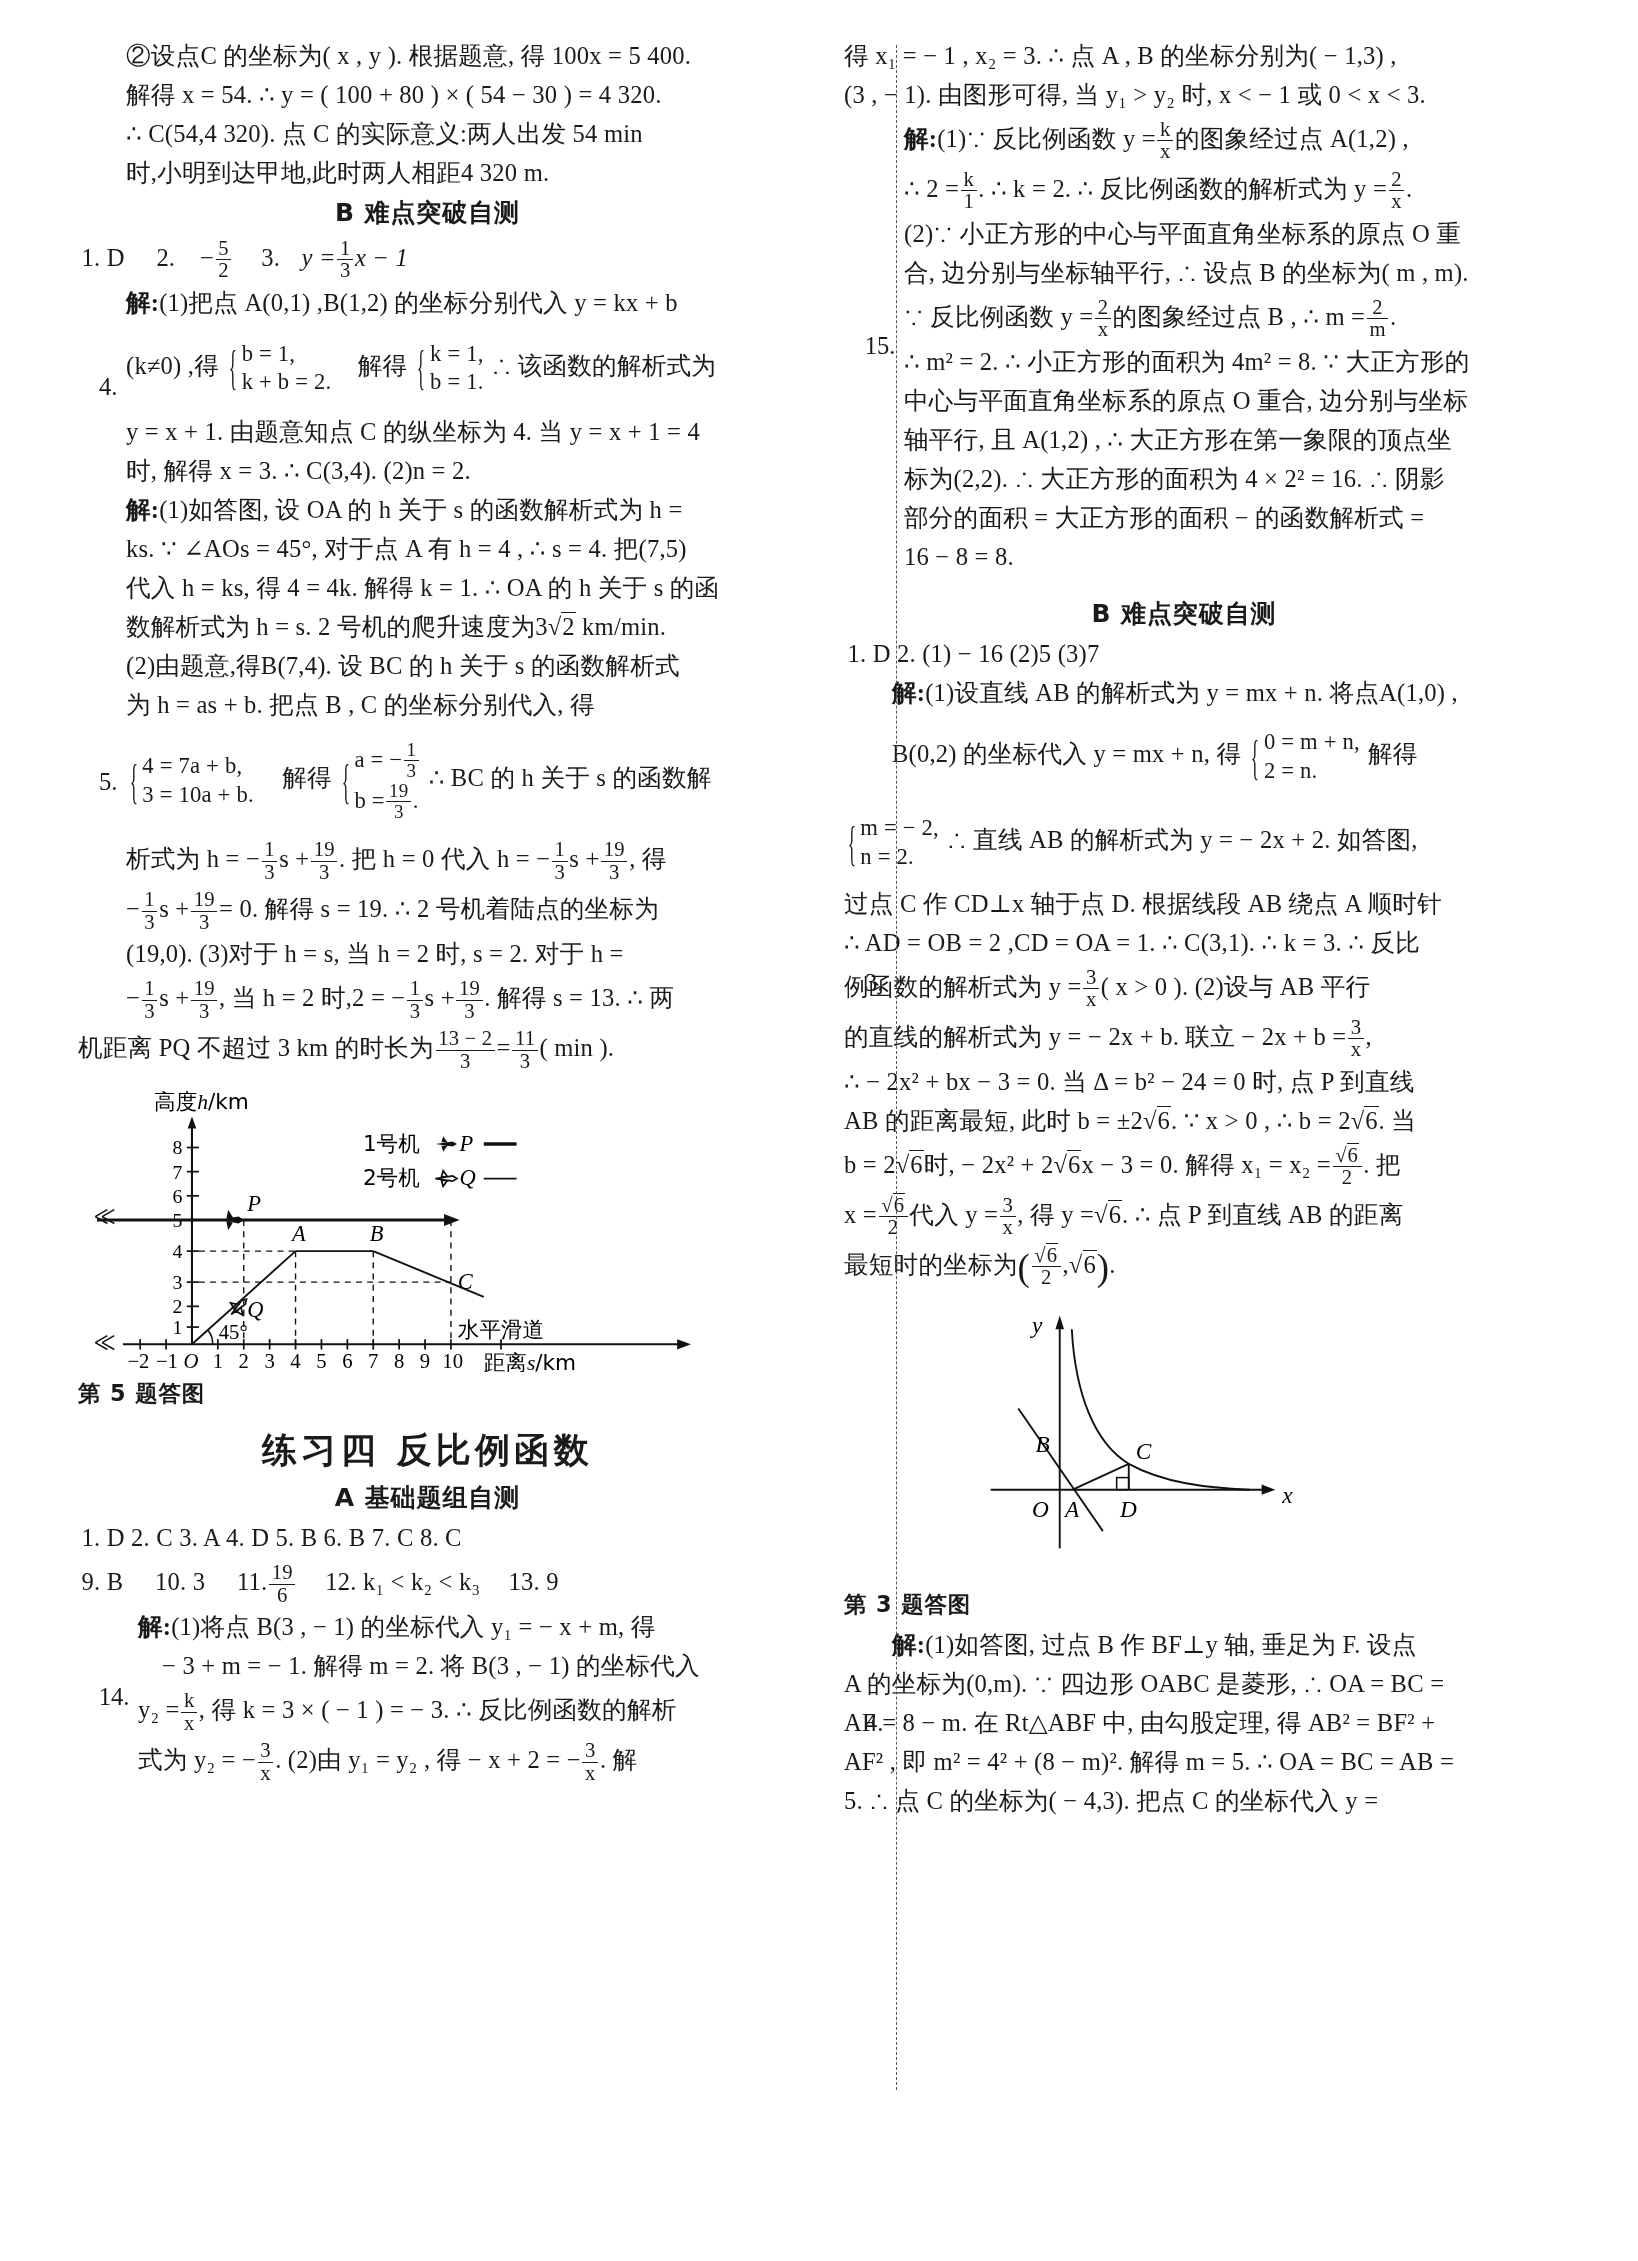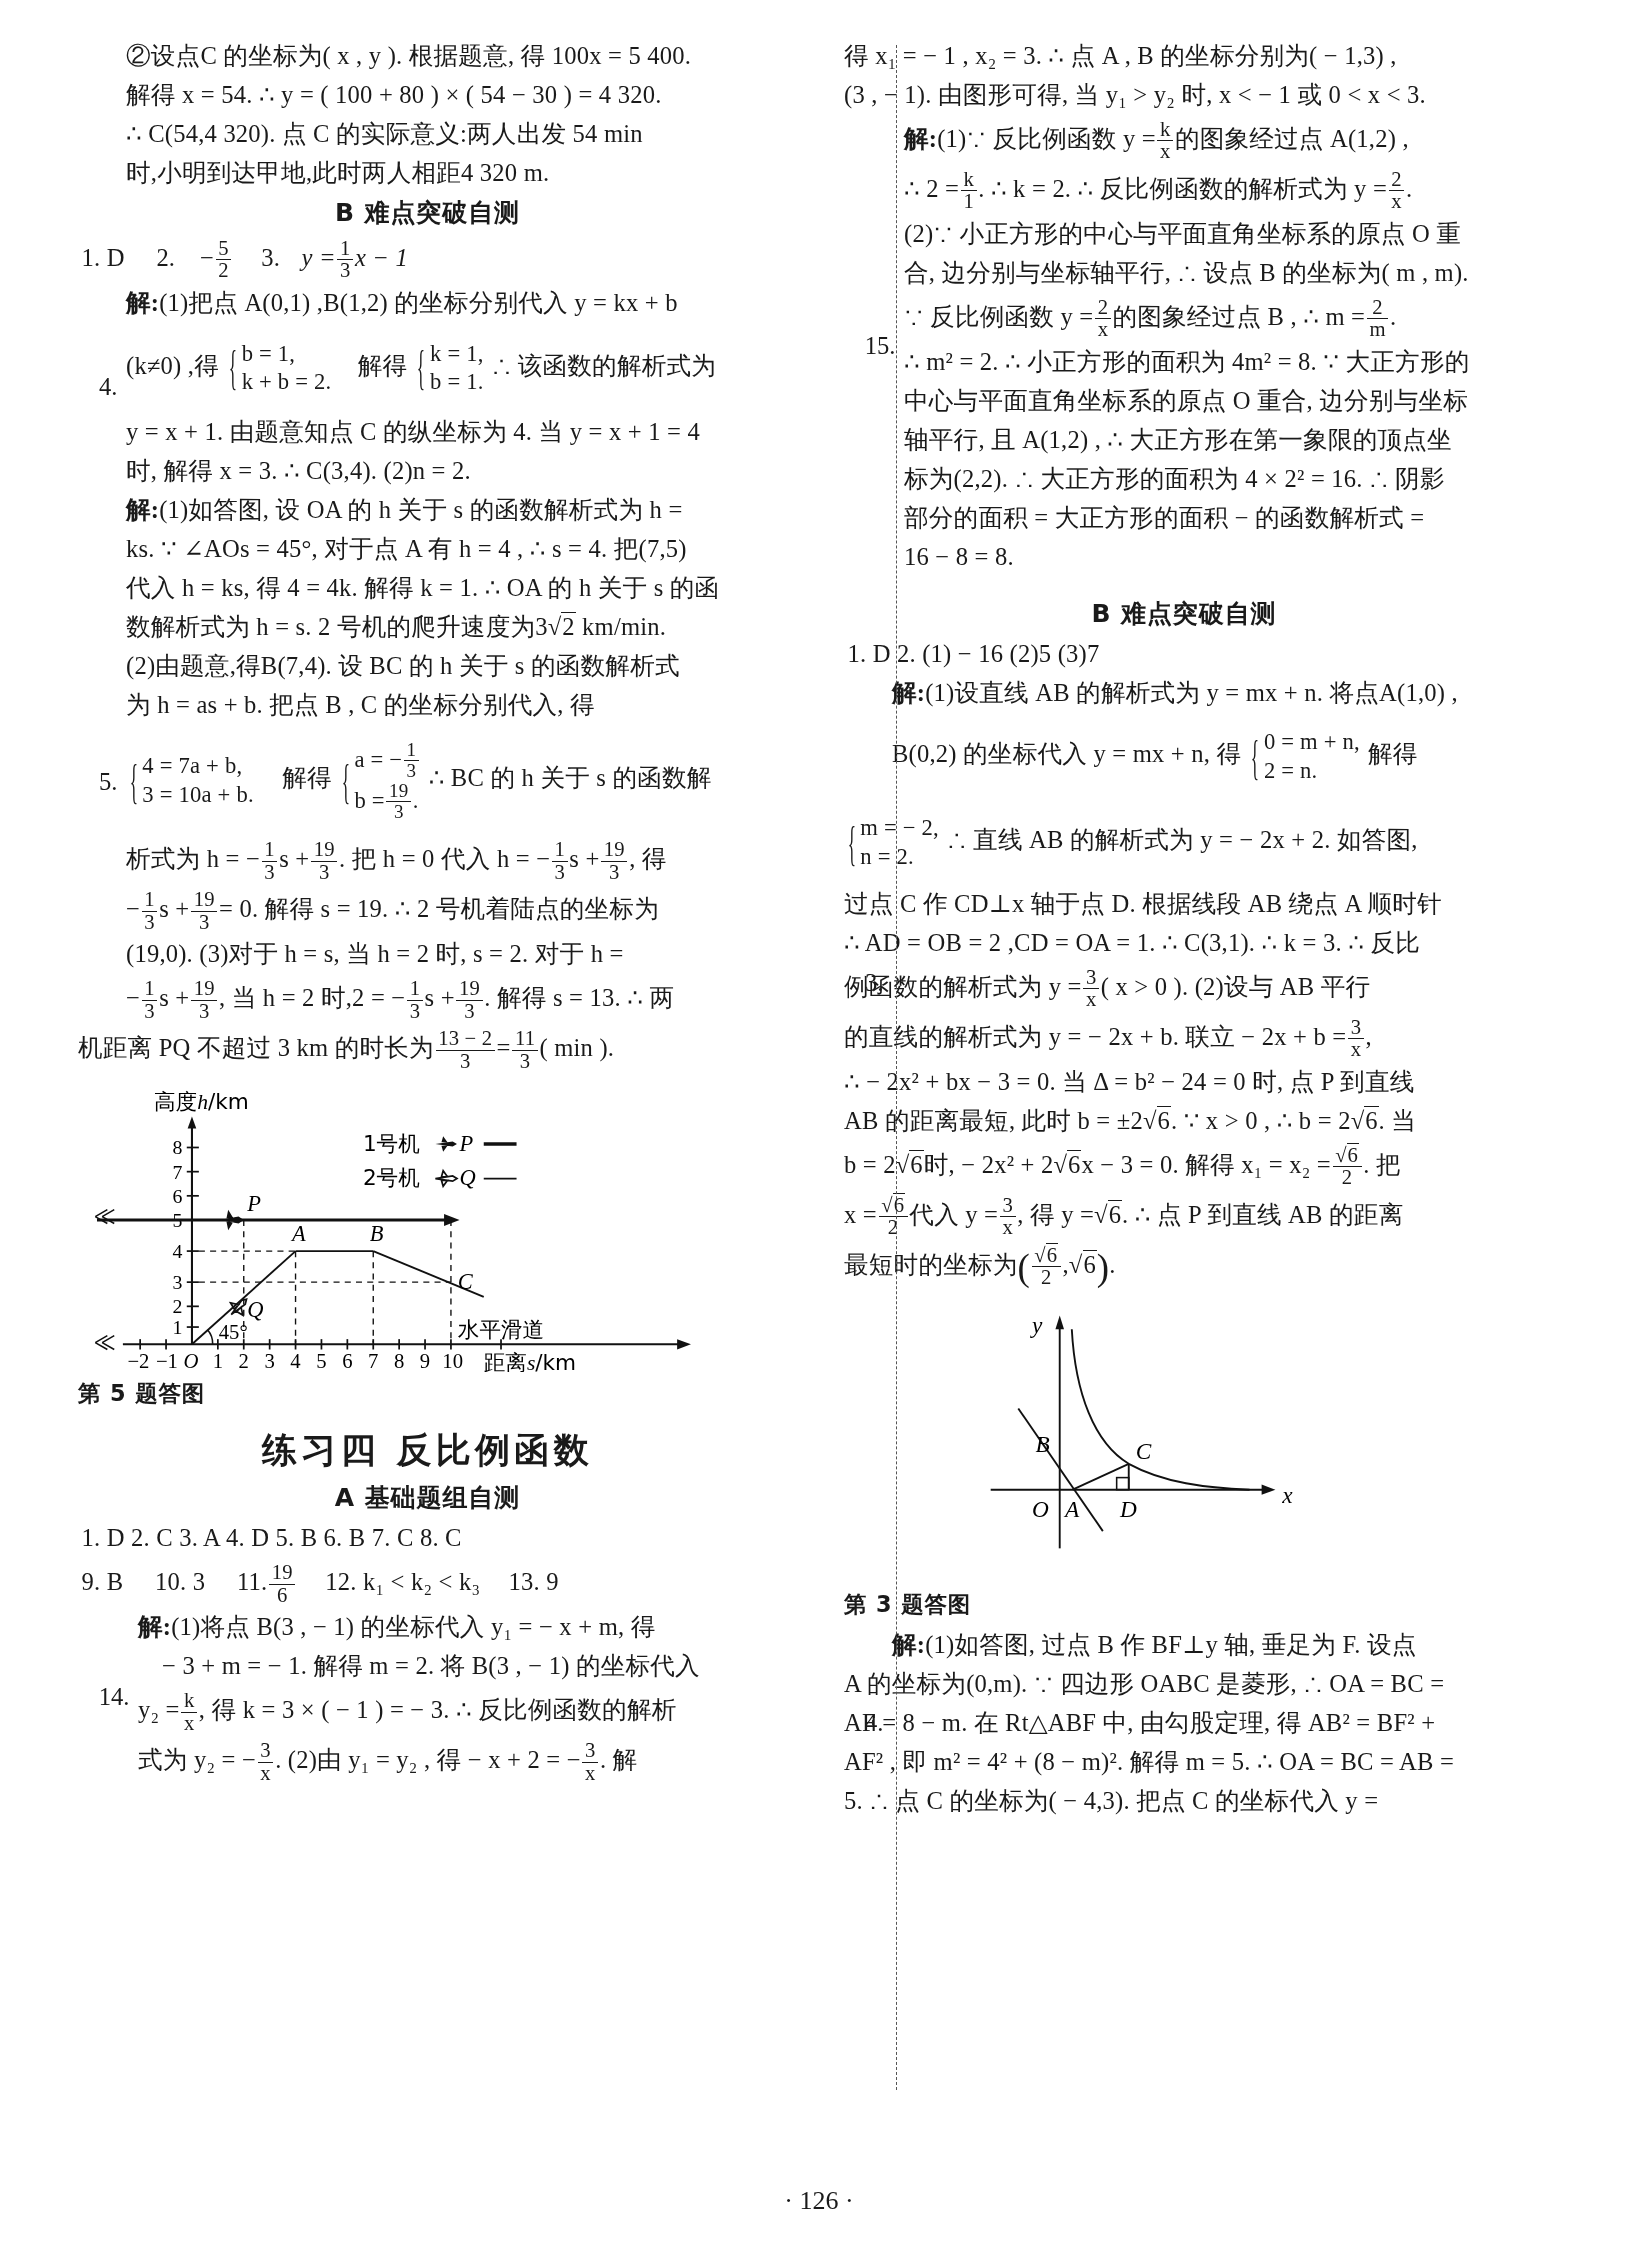--- a/index.html
+++ b/index.html
@@ -521,15 +521,14 @@
           <div class="line" style="margin-left:-48px;">A 的坐标为(0,m). ∵ 四边形 OABC 是菱形, ∴ OA = BC =</div>
           <div class="line" style="margin-left:-48px;">AF = 8 − m. 在 Rt△ABF 中, 由勾股定理, 得 AB² = BF² +</div>
           <div class="line" style="margin-left:-48px;">AF² , 即 m² = 4² + (8 − m)². 解得 m = 5. ∴ OA = BC = AB =</div>
           <div class="line" style="margin-left:-48px;">5. ∴ 点 C 的坐标为( − 4,3). 把点 C 的坐标代入 y =</div>
         </div>
       </div>
 
     </div>
   </div>
 
-  <div class="pagenum">· 126 ·</div>
 </div>
 
 
 </body></html>

